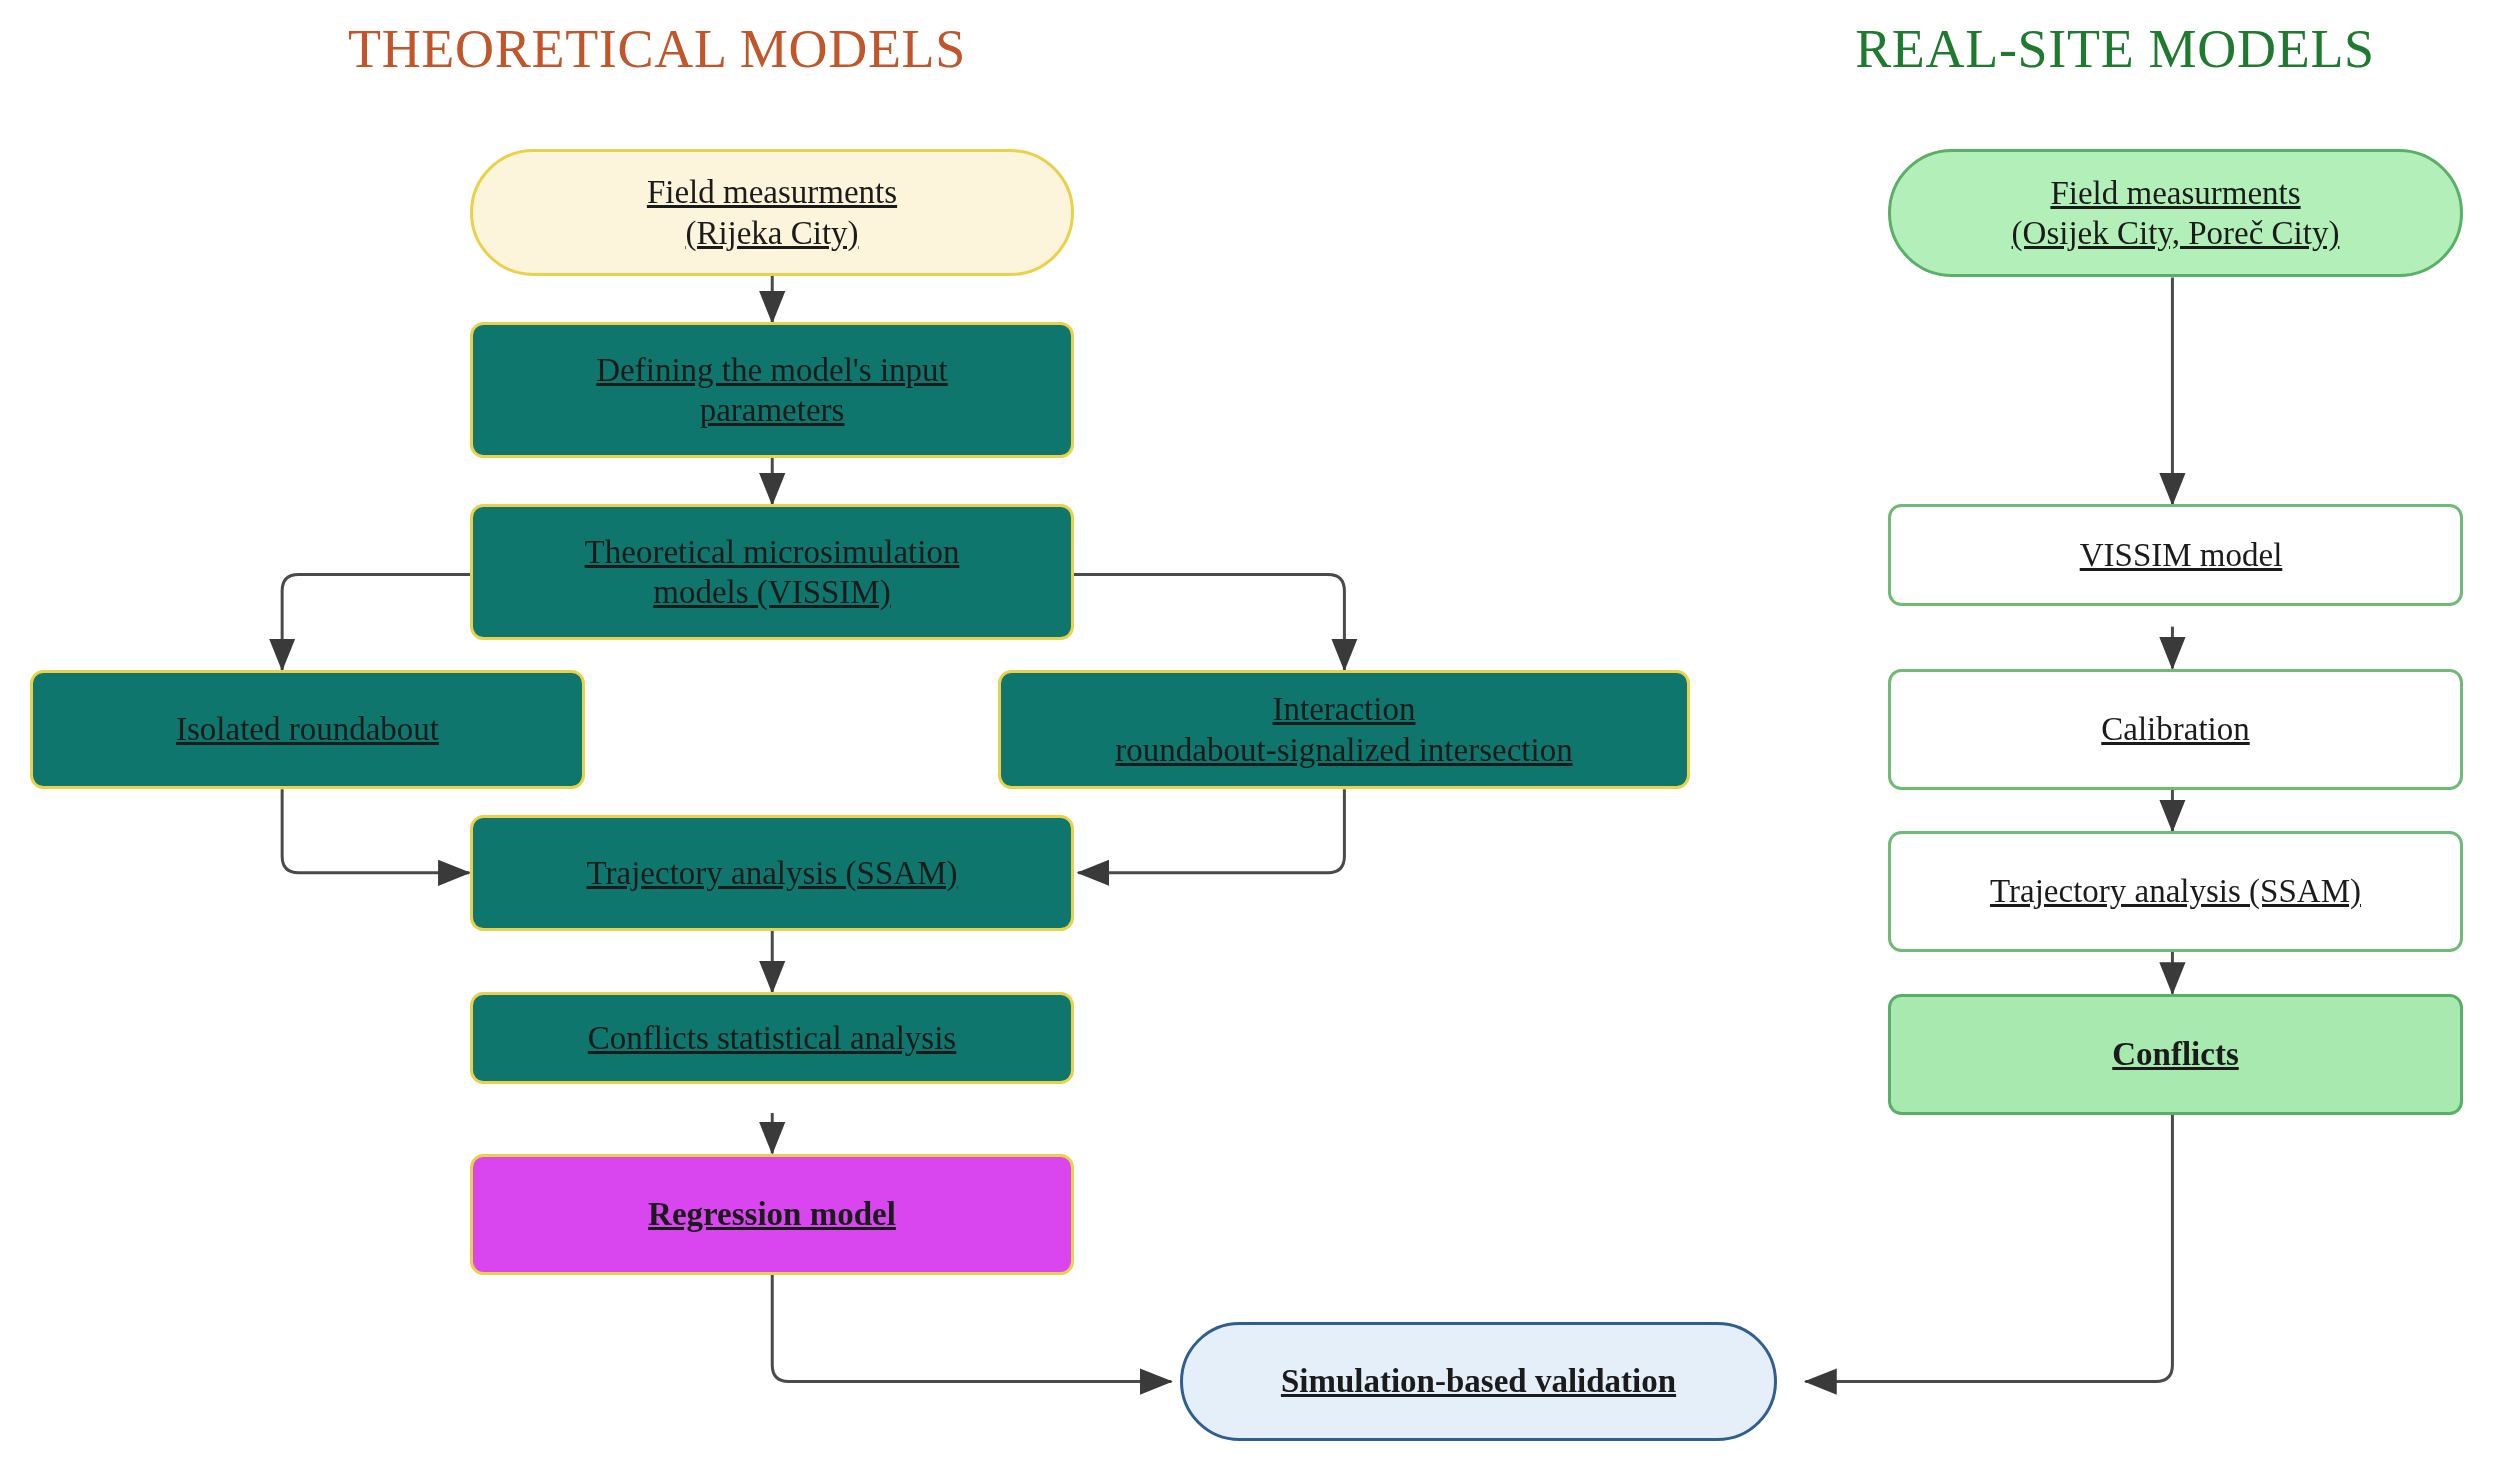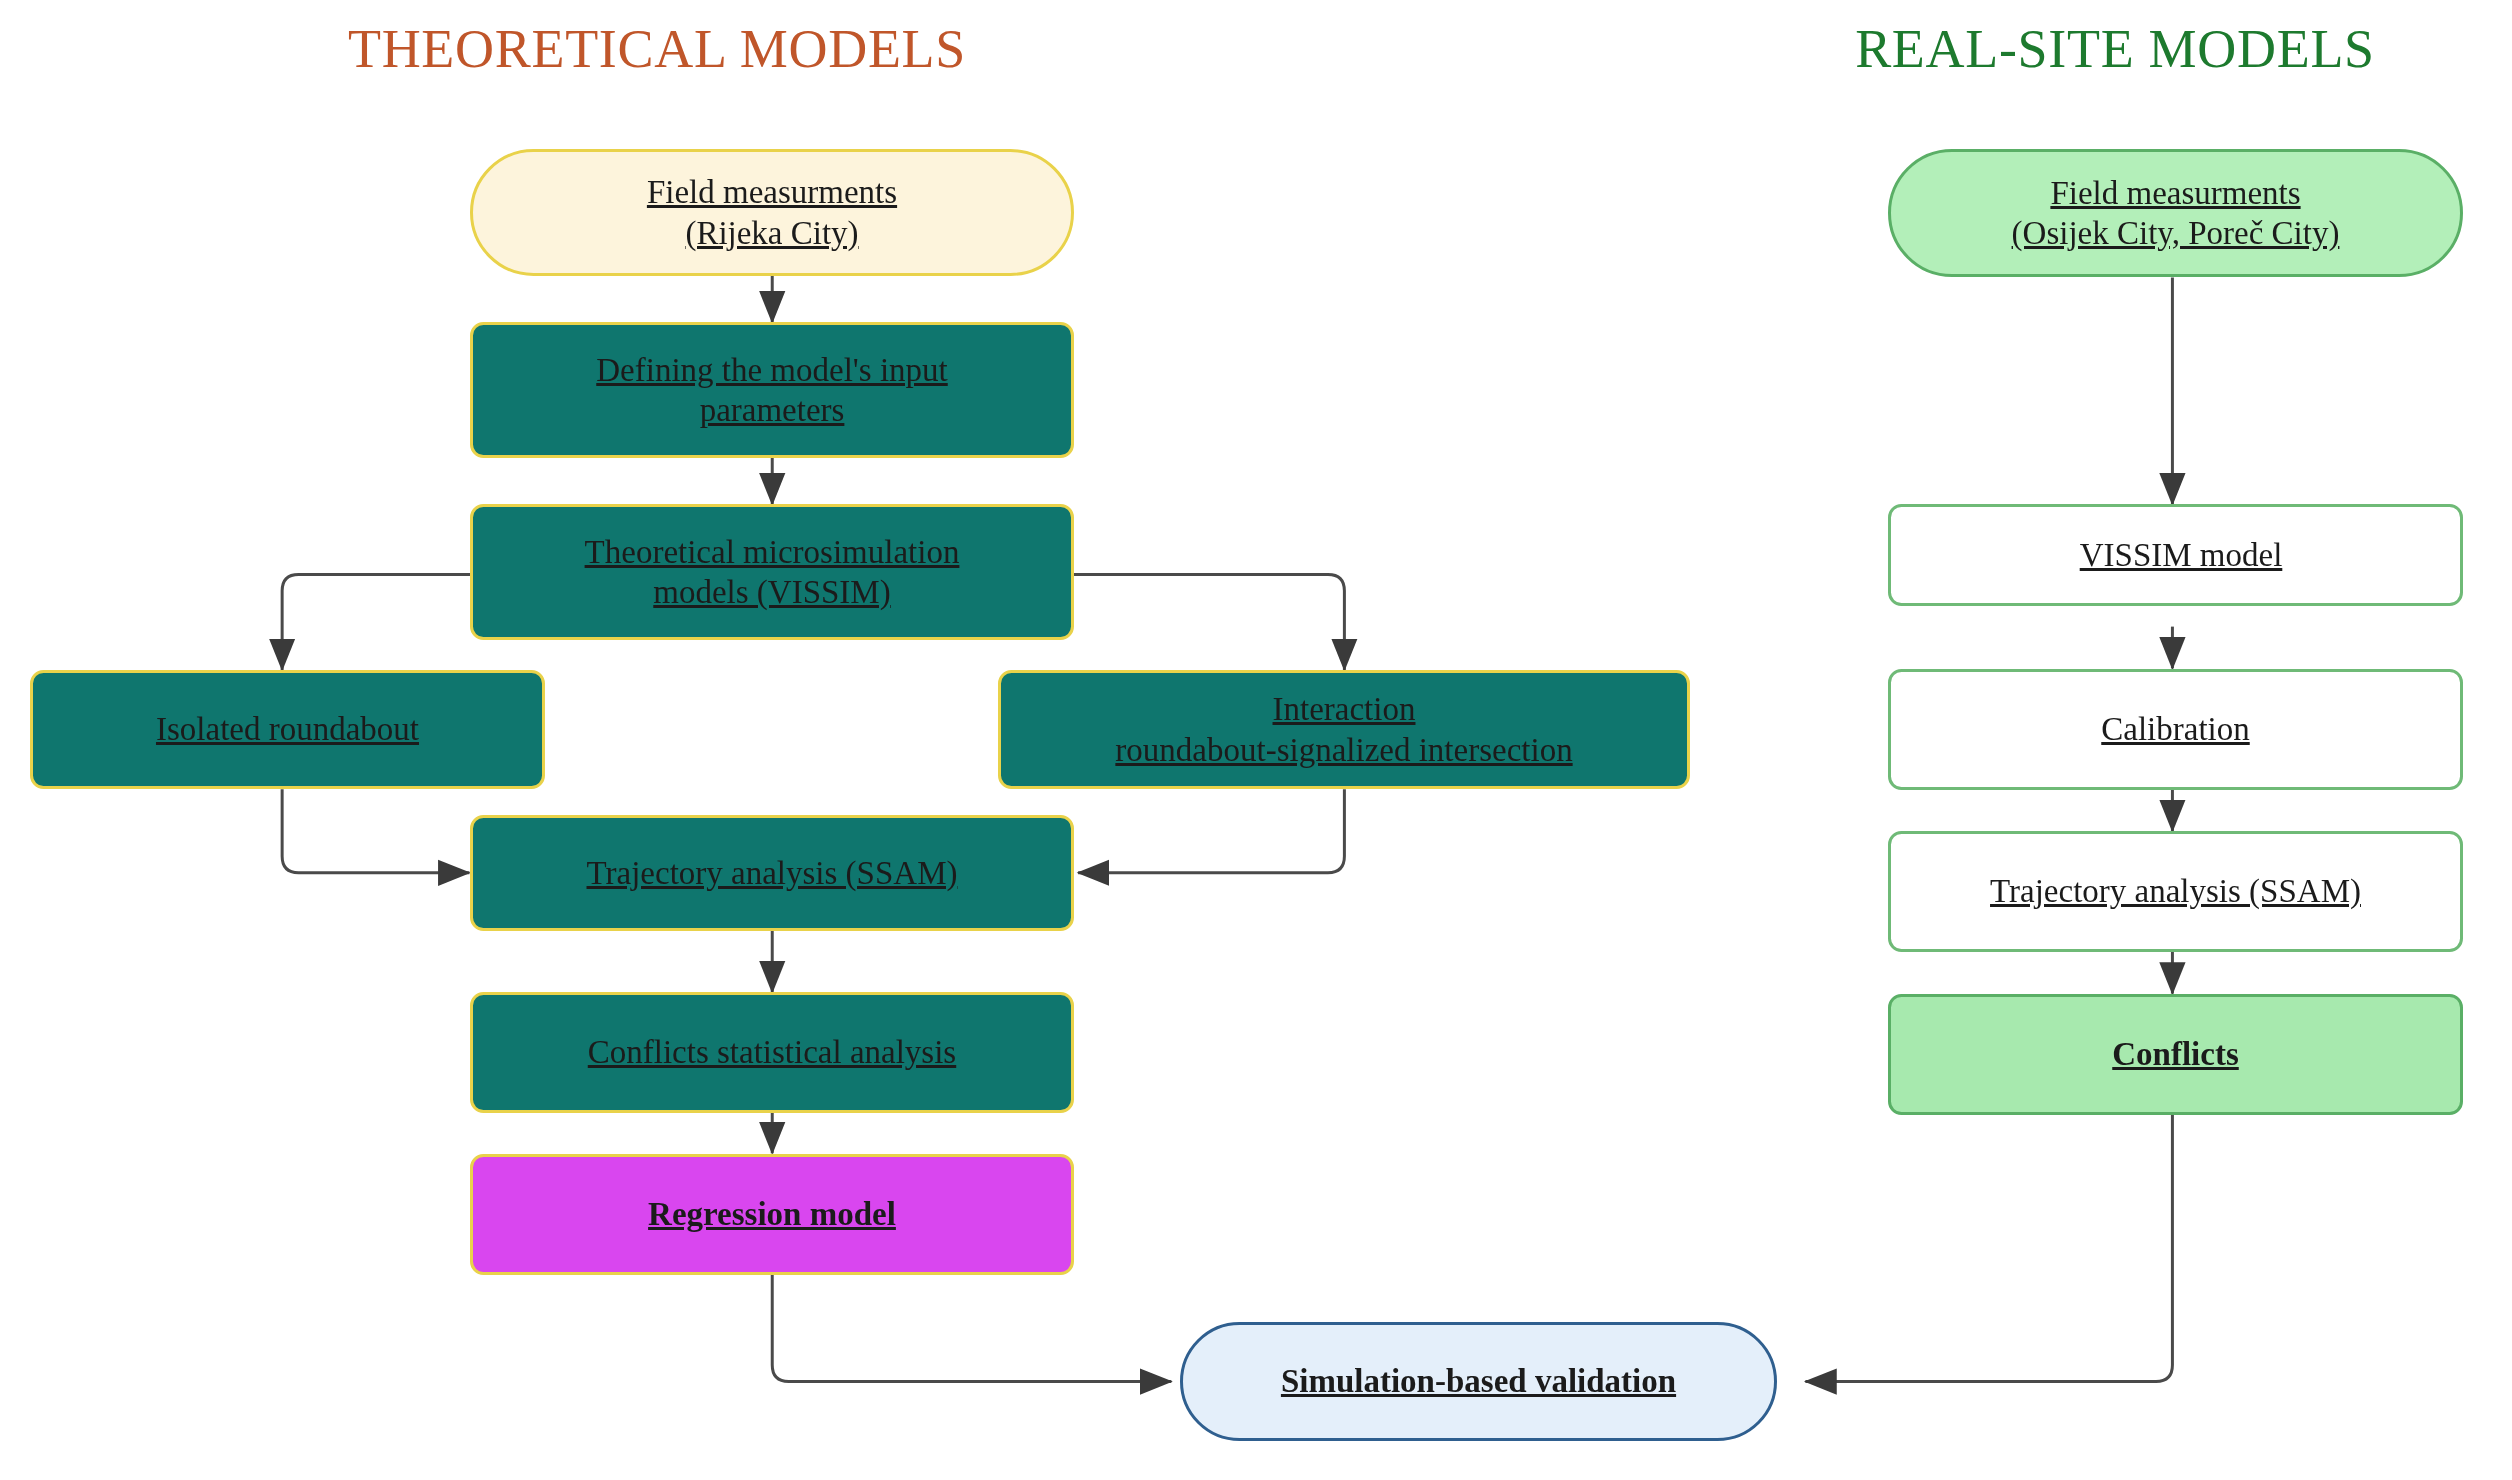--- a/index.html
+++ b/index.html
@@ -162,40 +162,40 @@
     </span>
   </div>
 
   <div class="node y-box" style="left:470px; top:504px; width:604px; height:136px;">
     <span class="txt">
       <span class="ln">Theoretical microsimulation</span>
       <span class="ln">models  (VISSIM)</span>
     </span>
   </div>
 
-  <div class="node y-box" style="left:30px; top:670px; width:515px; height:119px;">
+  <div class="node y-box" style="left:30px; top:670px; width:555px; height:119px;">
     <span class="txt">
       <span class="ln">Isolated roundabout</span>
     </span>
   </div>
 
   <div class="node y-box" style="left:998px; top:670px; width:692px; height:119px;">
     <span class="txt">
       <span class="ln">Interaction</span>
       <span class="ln">roundabout-signalized intersection</span>
     </span>
   </div>
 
   <div class="node y-box" style="left:470px; top:815px; width:604px; height:116px;">
     <span class="txt">
       <span class="ln">Trajectory analysis (SSAM)</span>
     </span>
   </div>
 
-  <div class="node y-box" style="left:470px; top:992px; width:604px; height:121px;">
+  <div class="node y-box" style="left:470px; top:992px; width:604px; height:92px;">
     <span class="txt">
       <span class="ln">Conflicts statistical analysis</span>
     </span>
   </div>
 
   <div class="node y-box-fill" style="left:470px; top:1154px; width:604px; height:121px;">
     <span class="txt">
       <span class="ln">Regression model</span>
     </span>
   </div>

